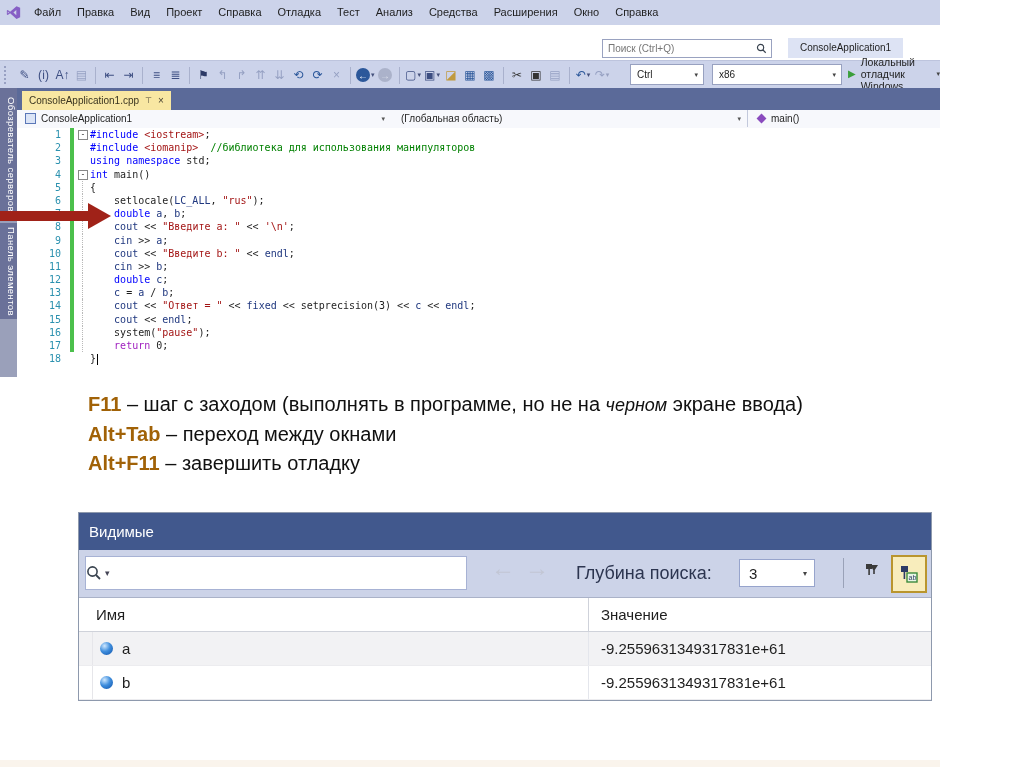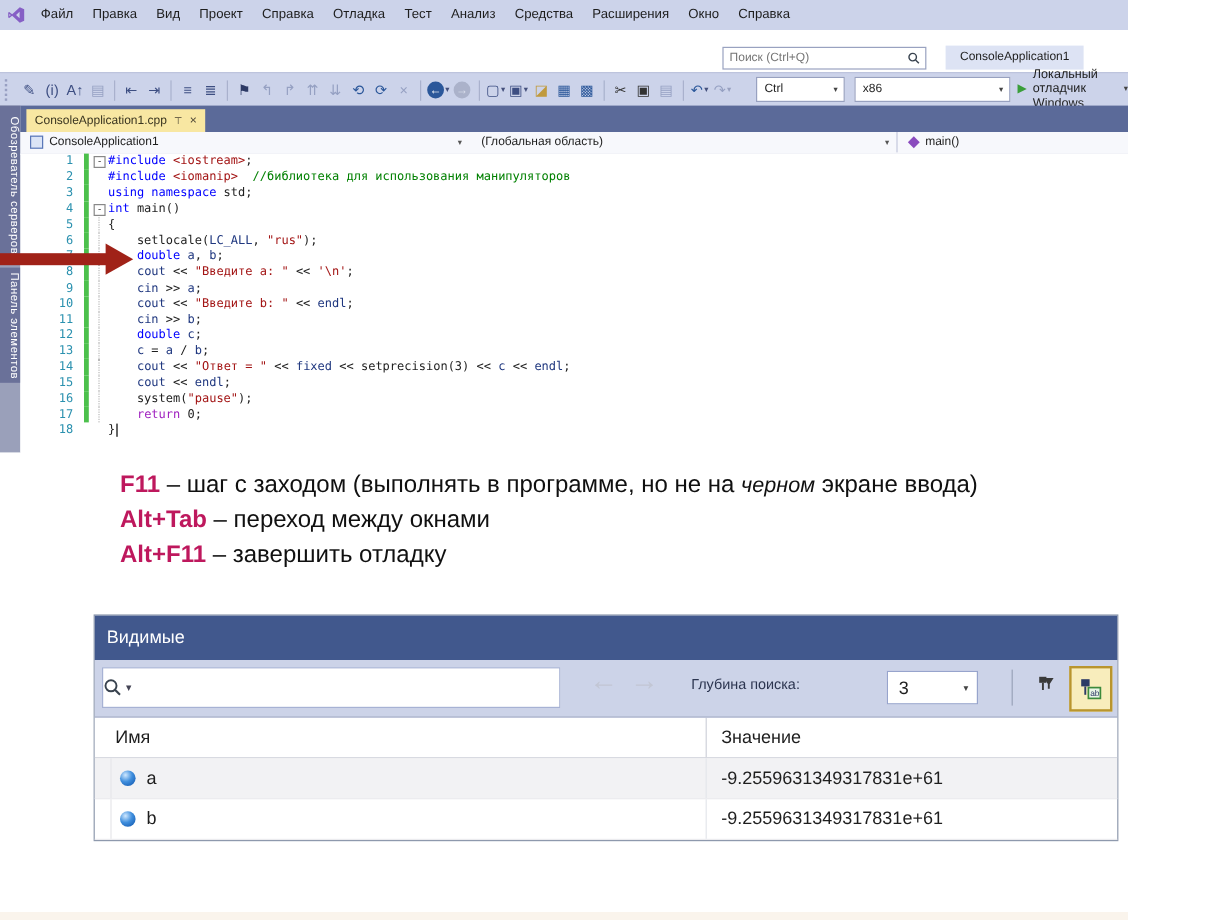--- a/index.html
+++ b/index.html
@@ -75,36 +75,36 @@
   .caret-bar{display:inline-block;width:1px;height:11px;background:#000;vertical-align:middle;margin-left:1px;}
 
   
   .red-arrow{position:absolute;left:0;top:203px;width:112px;height:26px;z-index:6;}
   .ra-shaft{position:absolute;left:0;top:8px;width:89px;height:10px;background:#a02218;}
   .ra-head{position:absolute;left:88px;top:0;width:0;height:0;
            border-left:23px solid #a02218;border-top:13px solid transparent;border-bottom:13px solid transparent;}
 
   
   .notes{position:absolute;left:88px;top:390px;width:910px;font-size:20px;color:#101010;line-height:29px;}
-  .note-key{color:#be185d;font-weight:bold;margin-left:12px;}
+  .note-key{color:#a16207;font-weight:bold;}
   .note-i{font-style:italic;font-size:18px;}
 
   
   .watch{position:absolute;left:78px;top:512px;width:852px;border:1px solid #8e99ad;background:#fff;}
   .w-title{height:37px;background:#41588d;color:#fff;font-size:15px;line-height:37px;padding-left:10px;}
   .w-toolbar{position:relative;height:47px;background:#ccd3e8;border-bottom:1px solid #aab2c8;}
   .w-search{position:absolute;left:6px;top:6px;width:380px;height:32px;background:#fff;
             border:1px solid #a7b2d4;display:flex;align-items:center;}
   .w-search input{flex:1;border:0;outline:0;font-size:15px;color:#333;padding-left:8px;background:transparent;
             font-family:"Liberation Sans",sans-serif;}
   .w-search input::placeholder{color:#8a8a8a;}
   .w-search .mag{margin-right:3px;}
   .w-search .scaret{font-size:9px;color:#445;margin-right:5px;}
   .w-nav{position:absolute;top:4px;font-size:24px;color:#c2c6d4;font-weight:bold;}
-  .w-depth-label{position:absolute;left:497px;top:13px;font-size:12px;color:#2c3550;}
+  .w-depth-label{position:absolute;left:497px;top:13px;font-size:18px;color:#2c3550;}
   .w-depth{position:absolute;left:660px;top:9px;width:74px;height:26px;background:#fff;border:1px solid #97a4cc;
            display:flex;align-items:center;font-size:15px;color:#1e1e1e;}
   .w-depth .cv{flex:1;padding-left:9px;}
   .w-depth .ca{font-size:8px;color:#444;padding-right:7px;}
   .w-sep{position:absolute;left:764px;top:8px;height:30px;border-left:1px solid #9aa2b8;}
   .w-pin{position:absolute;left:776px;top:8px;width:28px;height:30px;display:flex;align-items:center;justify-content:center;}
   .w-toggle{position:absolute;left:812px;top:5px;width:32px;height:34px;background:#f8edbc;
             border:2px solid #b9952e;display:flex;align-items:center;justify-content:center;}
   .w-header{display:flex;height:33px;background:#fff;border-bottom:1px solid #cfd2da;font-size:15px;color:#1e1e1e;}
   .w-col1{width:510px;border-right:1px solid #cfd2da;padding-left:17px;line-height:33px;box-sizing:border-box;}

